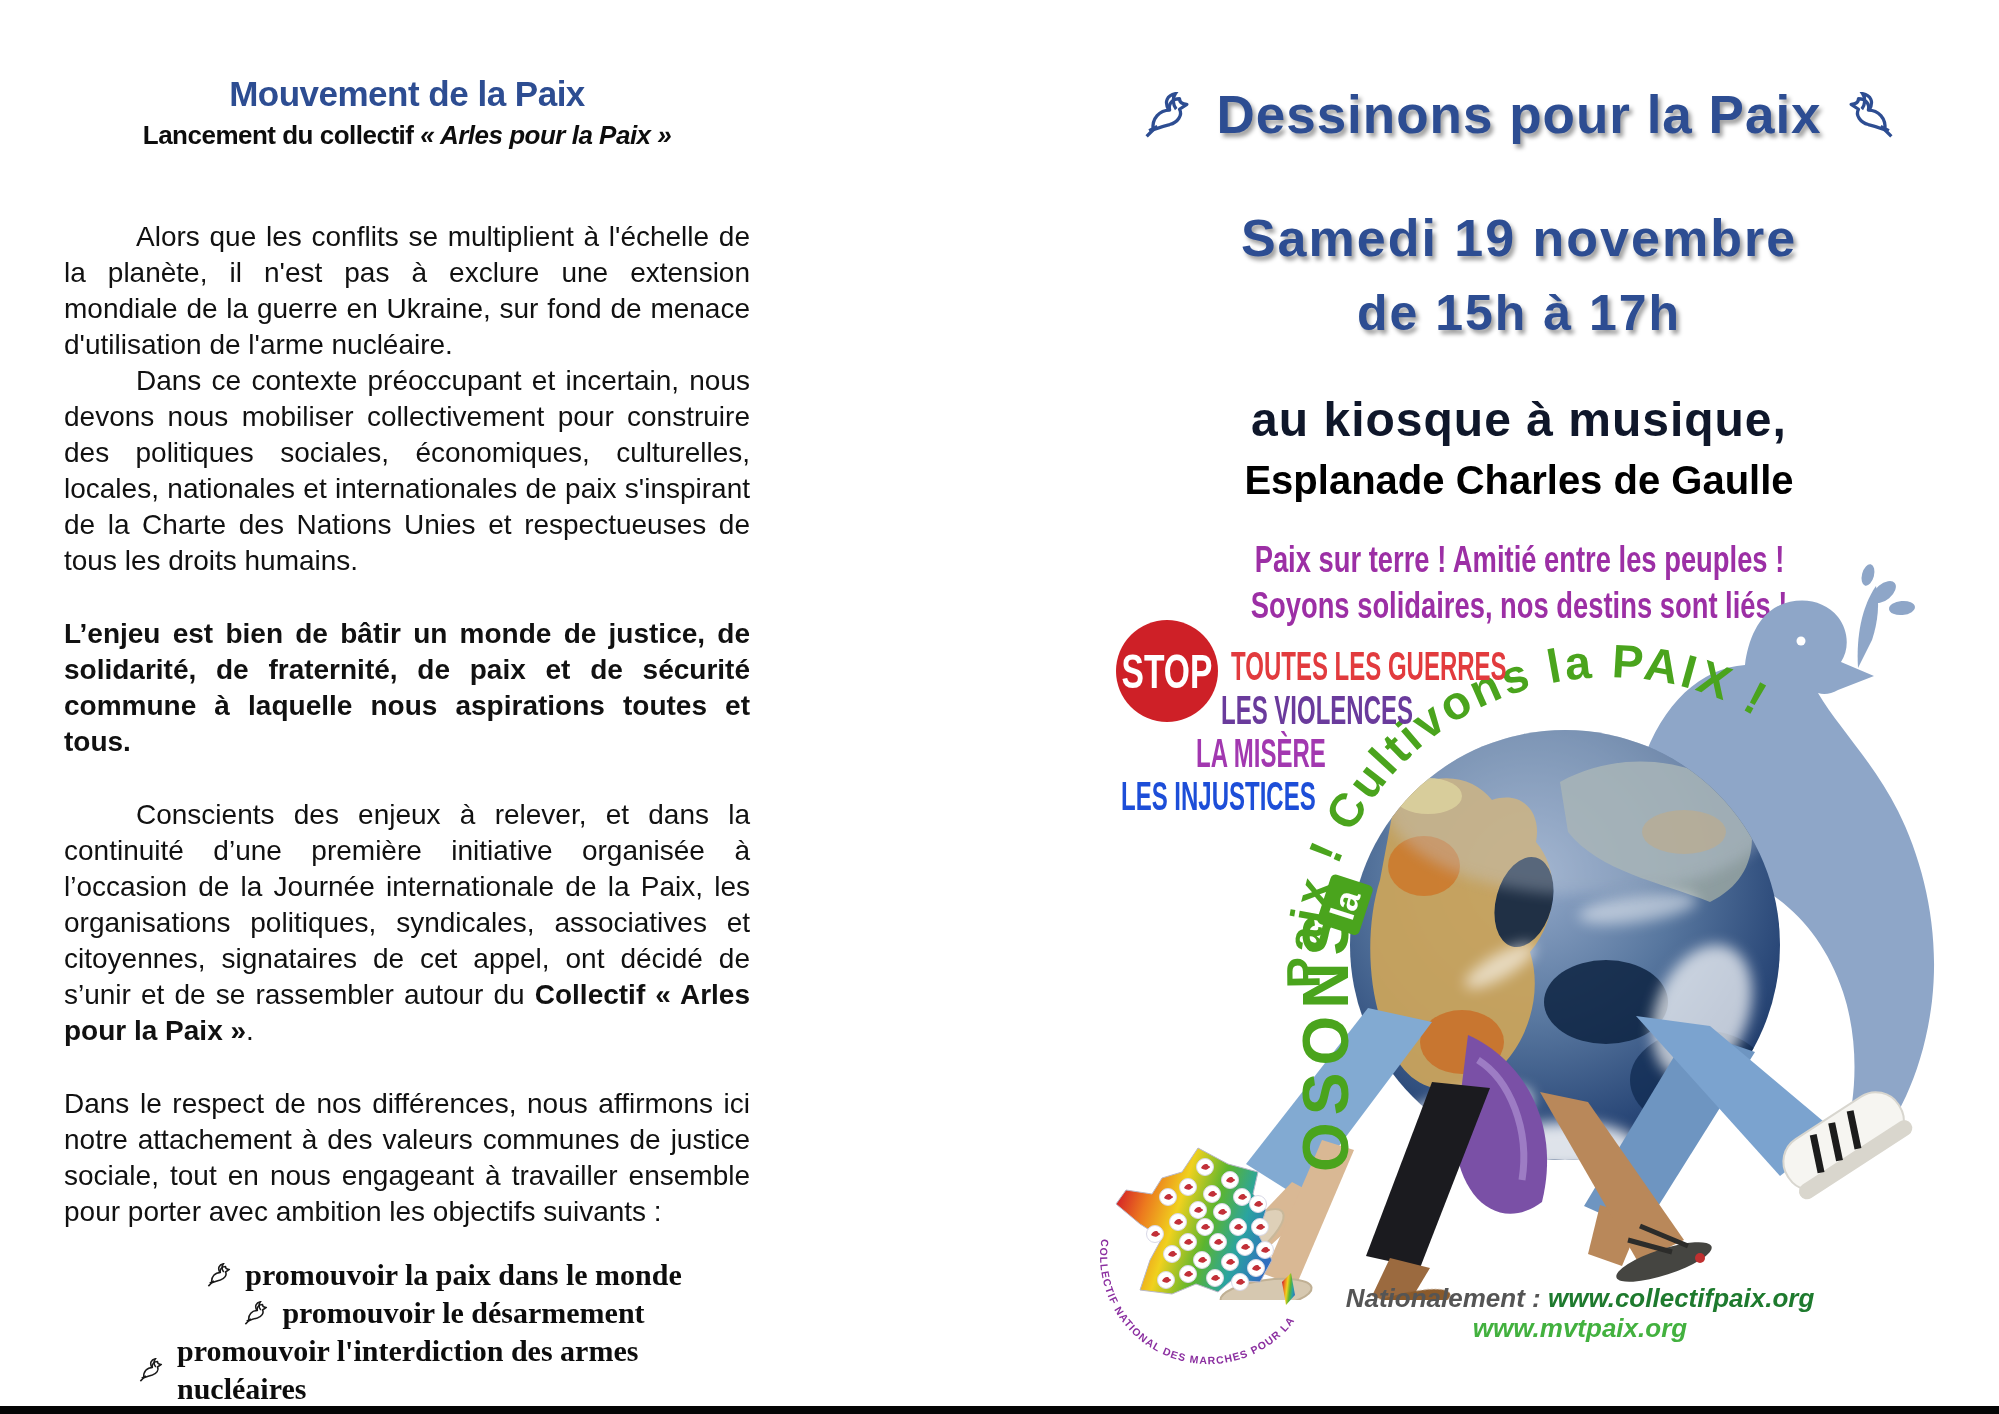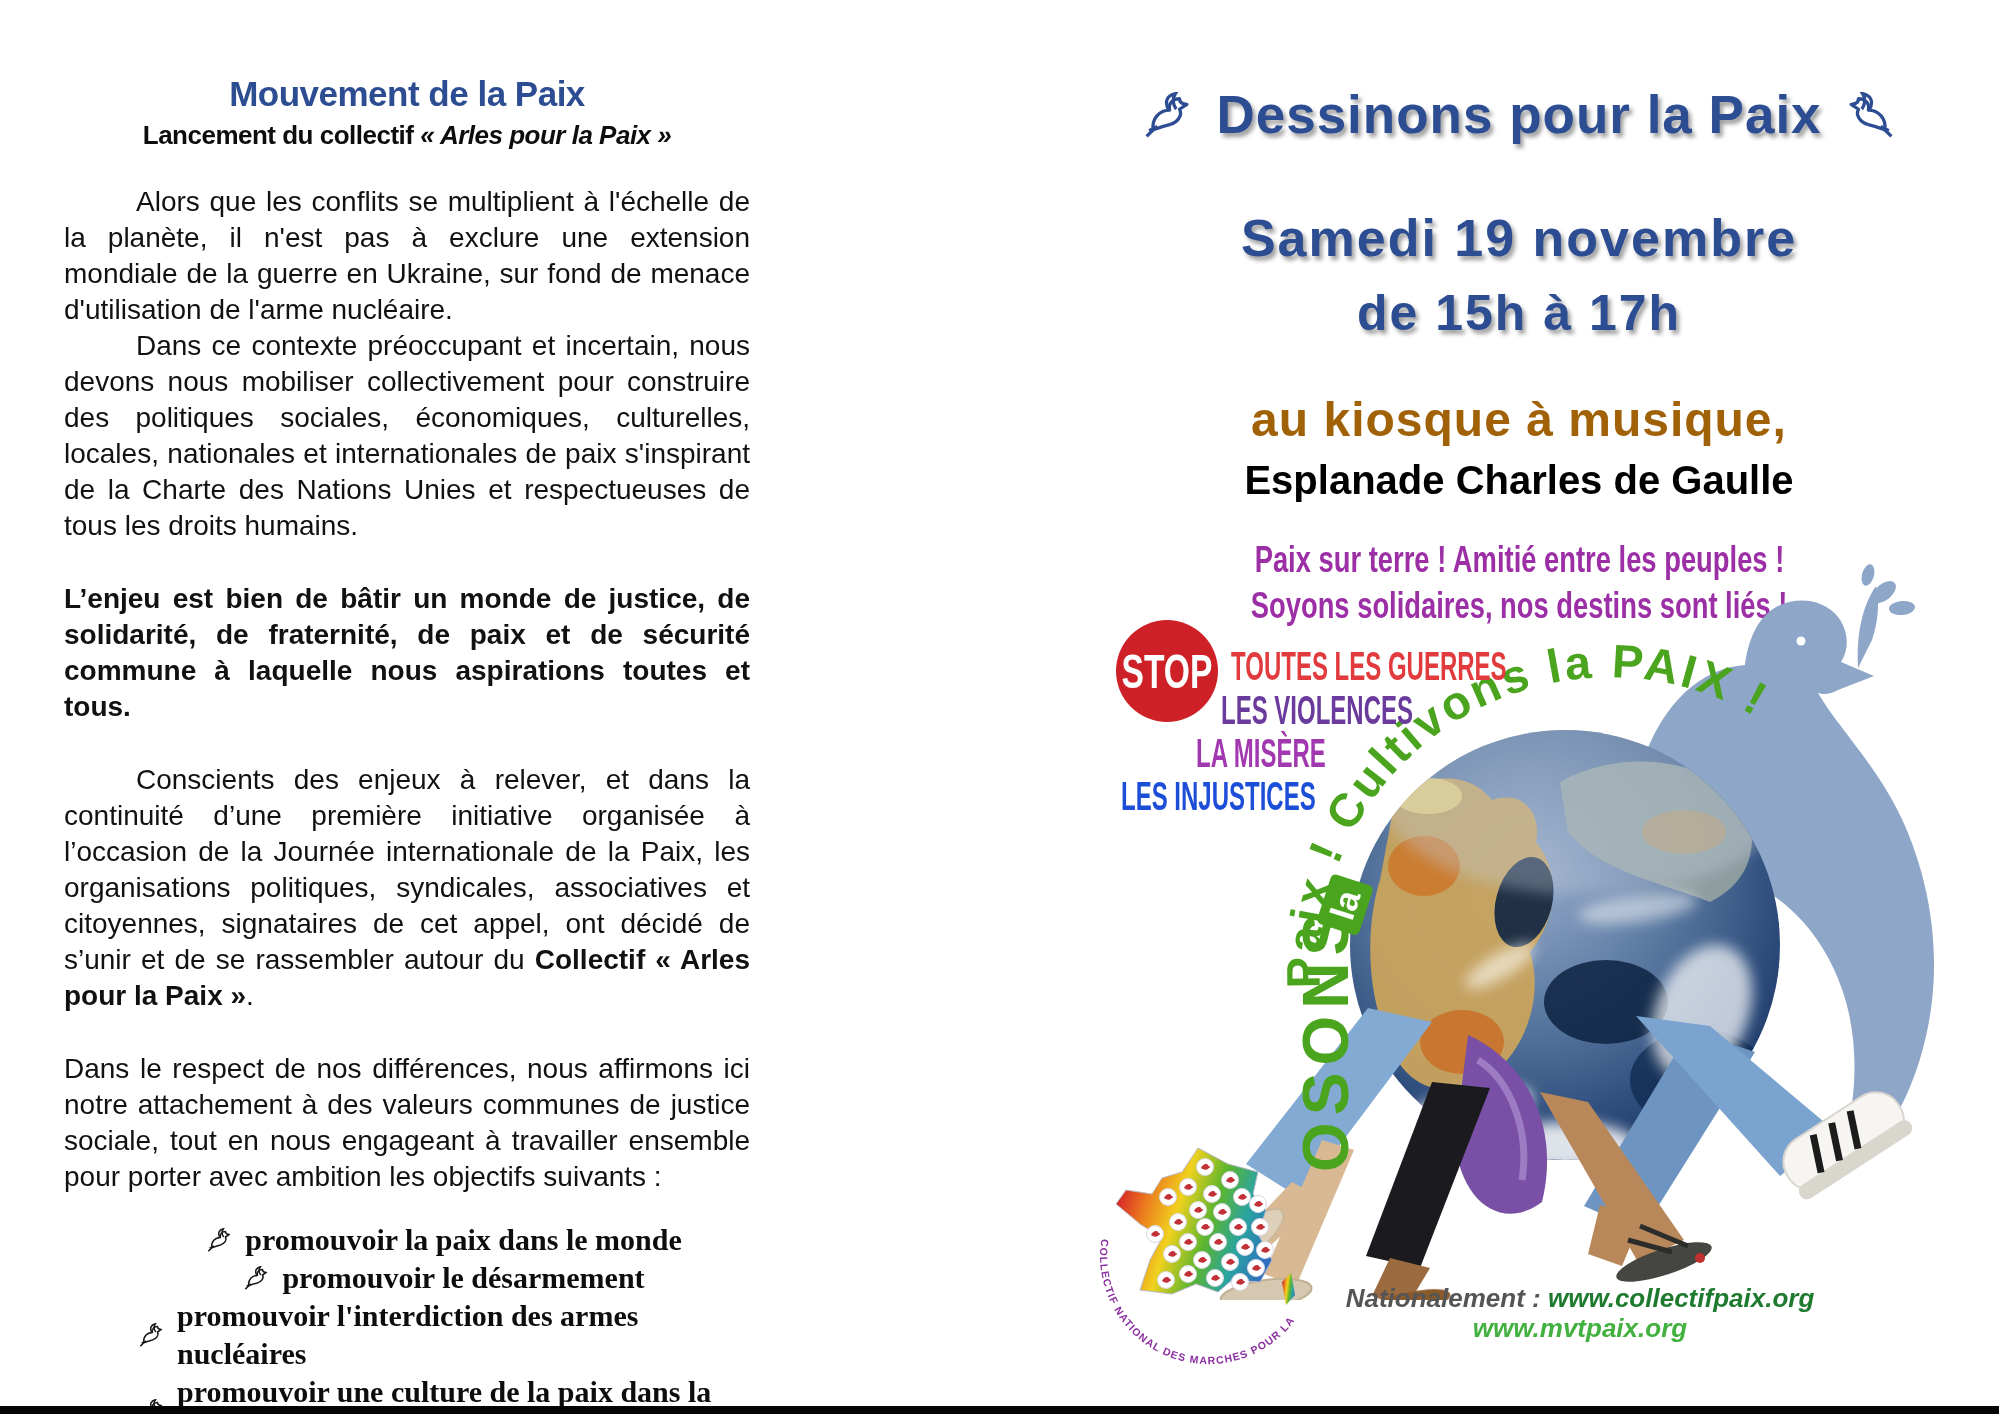--- a/index.html
+++ b/index.html
@@ -6,37 +6,37 @@
   .page{position:relative;width:1999px;height:1414px;background:#ffffff;overflow:hidden;
         font-family:"Liberation Sans",sans-serif;color:#111;}
 
   
   .left-col{position:absolute;left:64px;top:74px;width:686px;}
   .l-title{font-size:35px;font-weight:bold;color:#2d4d92;text-align:center;letter-spacing:-.5px;margin:0;}
   .l-sub{font-size:26px;font-weight:bold;color:#0d0d0d;text-align:center;margin:6px 0 0 0;letter-spacing:-.5px;}
   .l-sub .it{font-style:italic;}
   .bodytext{font-size:28px;line-height:36px;text-align:justify;margin:0;}
   .indent{text-indent:72px;}
-  .mt-big{margin-top:33px;}
+  .mt-big{margin-top:68px;}
   .mt-par{margin-top:37px;}
   .bold{font-weight:bold;}
   ul.goals{list-style:none;margin:26px 0 0 74px;padding:0;}
   ul.goals li{display:flex;align-items:center;gap:12px;
       font-family:"Liberation Serif",serif;font-weight:bold;font-size:30px;line-height:38px;color:#0d0d0d;justify-content:center;}
   .bullet-dove{width:27px;height:24px;flex:none;}
 
   
   .r-line{position:absolute;left:1080px;width:878px;text-align:center;white-space:nowrap;}
   .blue-shadow{color:#2d4d92;font-weight:bold;text-shadow:3px 4px 4px #9f9f9f;}
   .r-title-row{top:84px;display:flex;align-items:center;justify-content:center;gap:22px;}
   .r-title{font-size:53px;letter-spacing:1px;}
   .title-dove{width:52px;height:46px;}
   .r-date1{top:208px;font-size:52px;letter-spacing:2px;}
   .r-date2{top:284px;font-size:50px;letter-spacing:2px;}
-  .r-venue1{top:392px;font-size:48px;font-weight:bold;color:#a16207;letter-spacing:1px;}
+  .r-venue1{top:392px;font-size:48px;font-weight:bold;color:#0f172a;letter-spacing:1px;}
   .r-venue2{top:458px;font-size:40px;font-weight:bold;color:#000;}
   .slogan{color:#9c2fa5;font-weight:bold;font-size:36px;line-height:40px;}
   .r-slog1{top:540px;}
   .r-slog2{top:586px;}
   .cond{display:inline-block;transform:scaleX(.76);transform-origin:center center;}
   .condL{display:inline-block;transform:scaleX(.6);transform-origin:left center;white-space:nowrap;font-weight:bold;}
 
   
   .stop-badge{position:absolute;left:1116px;top:620px;width:102px;height:102px;border-radius:50%;
       background:#ce2027;display:flex;align-items:center;justify-content:center;z-index:4;}

